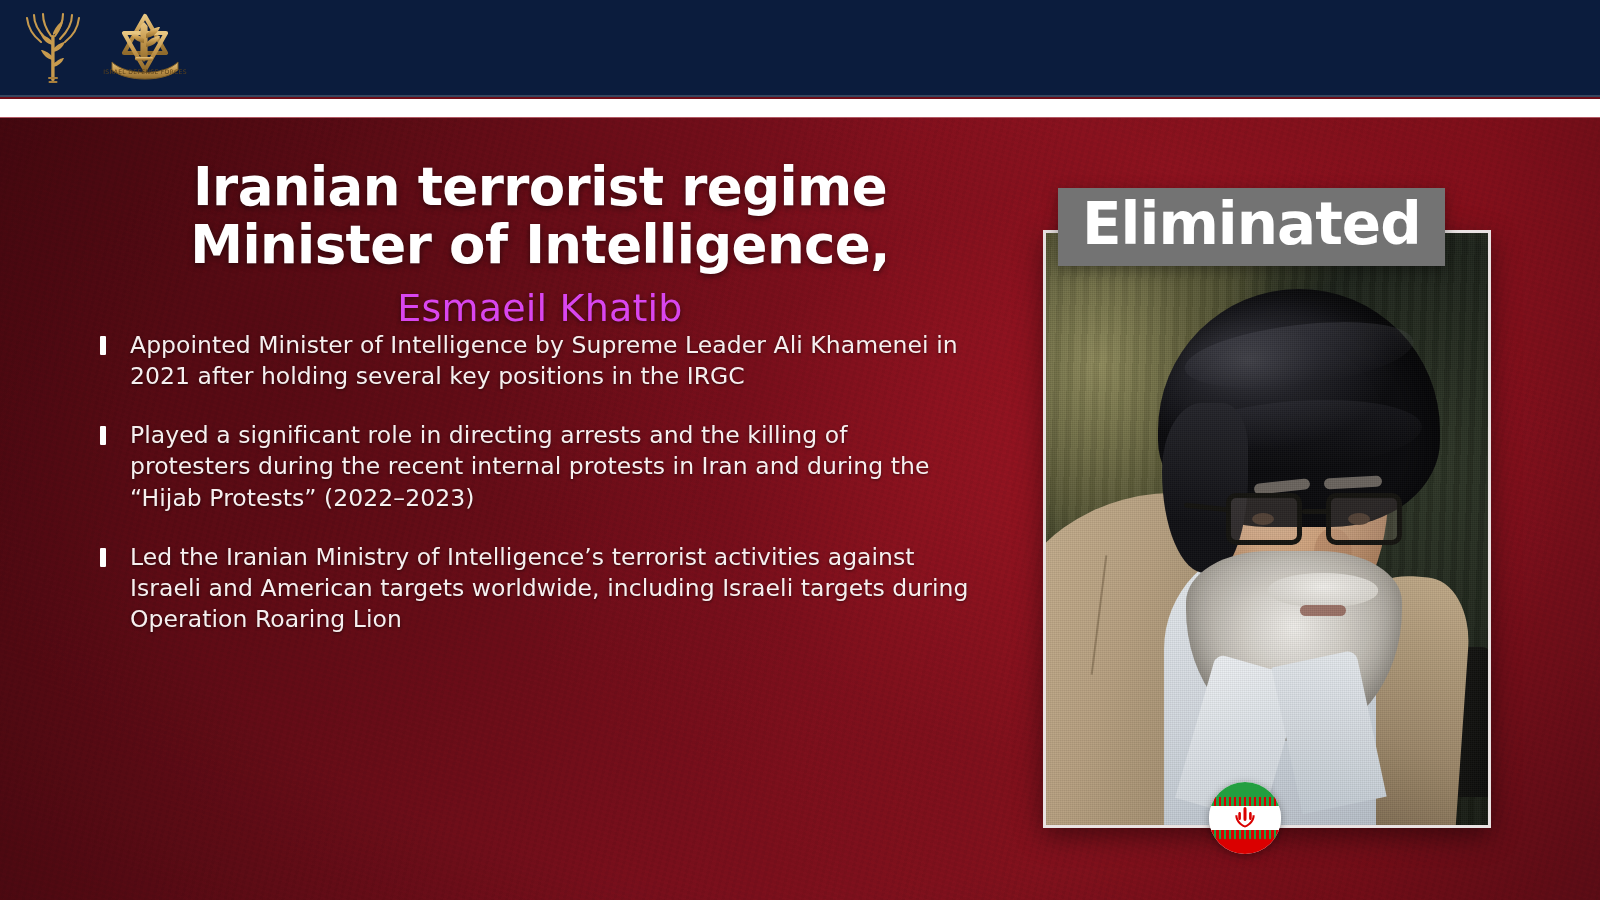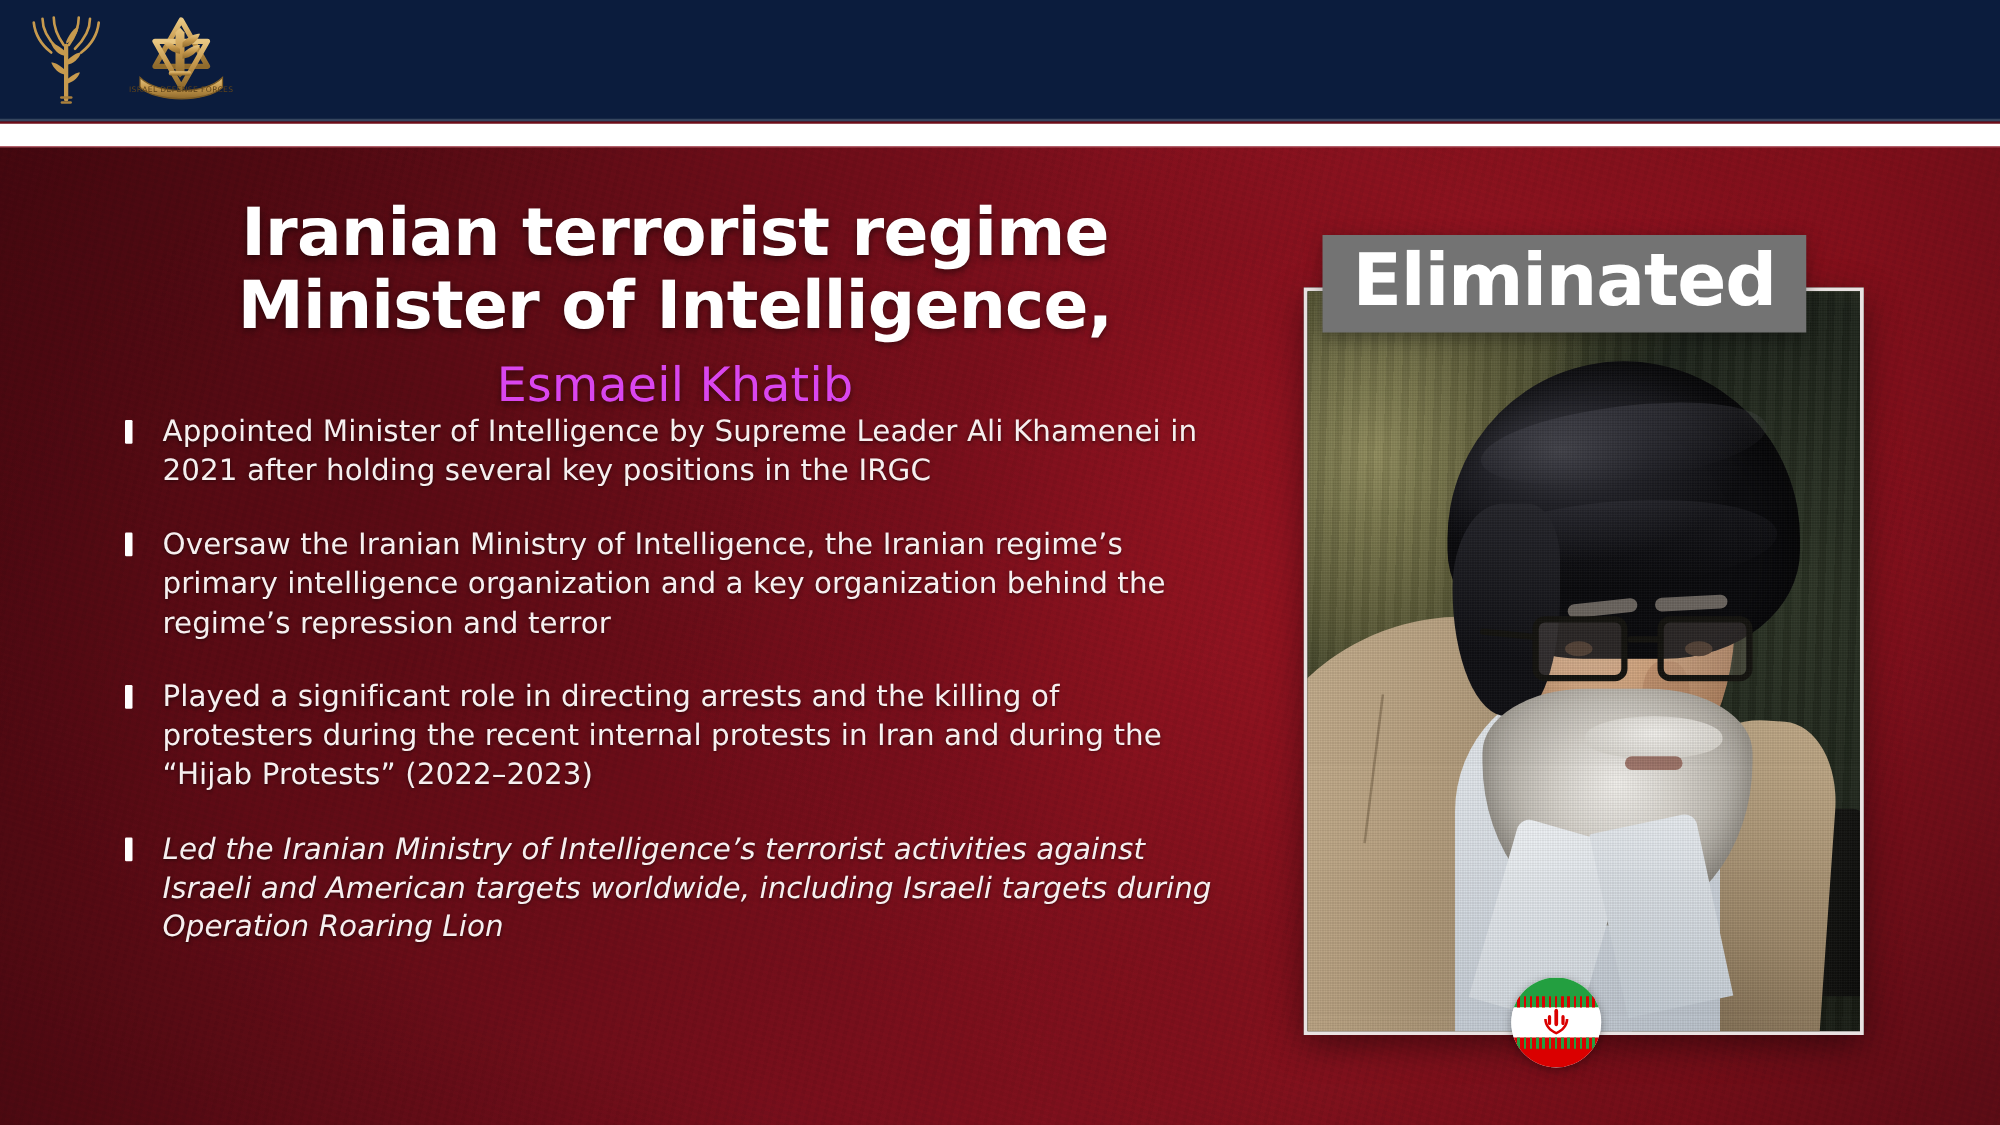--- a/index.html
+++ b/index.html
@@ -102,21 +102,21 @@
     position:relative;
     padding-left:40px;
     margin-bottom:28px;
     color:#f6efef;
     font-size:23.5px;
     line-height:1.33;
     letter-spacing:.05px;
     text-shadow:0 1px 3px rgba(0,0,0,.55);
     max-width:880px;
   }
-  .bullet:last-child { margin-bottom:0;font-style:italic; }
+  .bullet:last-child { margin-bottom:0; }
   .bullet-mark {
     position:absolute;
     left:10px; top:6px;
     width:6px; height:19px;
     background:#ffffff;
     border-radius:1px;
   }
 
   
   .photo-wrap {
@@ -447,24 +447,20 @@
       <span class="line">Iranian terrorist regime</span>
       <span class="line">Minister of Intelligence,</span>
     </h1>
 
     <div class="subject-name">Esmaeil Khatib</div>
 
     <ul class="bullets">
       <li class="bullet">
         <span class="bullet-mark"></span>
         <span>Appointed Minister of Intelligence by Supreme Leader Ali Khamenei in 2021 after holding several key positions in the IRGC</span>
-      </li>
-      <li class="bullet">
-        <span class="bullet-mark"></span>
-        <span>Oversaw the Iranian Ministry of Intelligence, the Iranian regime’s primary intelligence organization and a key organization behind the regime’s repression and terror</span>
       </li>
       <li class="bullet">
         <span class="bullet-mark"></span>
         <span>Played a significant role in directing arrests and the killing of protesters during the recent internal protests in Iran and during the “Hijab Protests” (2022–2023)</span>
       </li>
       <li class="bullet">
         <span class="bullet-mark"></span>
         <span>Led the Iranian Ministry of Intelligence’s terrorist activities against Israeli and American targets worldwide, including Israeli targets during Operation Roaring Lion</span>
       </li>
     </ul>

